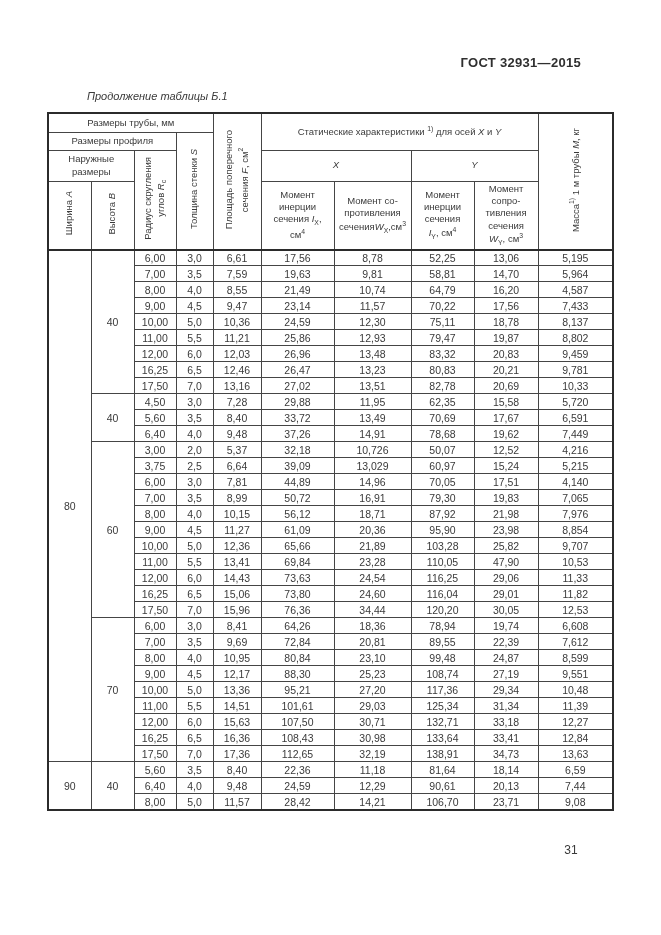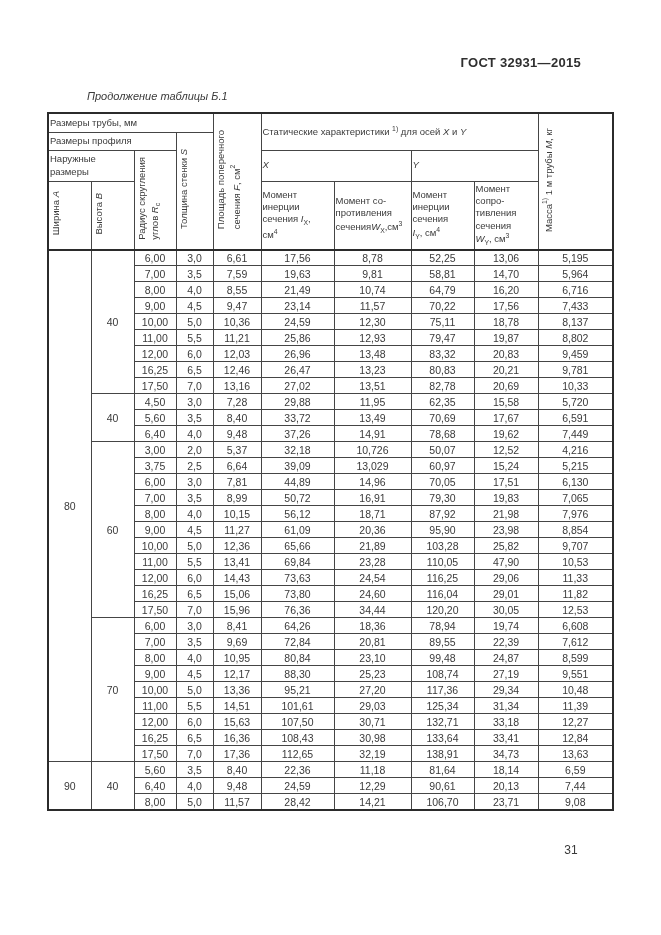--- a/index.html
+++ b/index.html
@@ -19,21 +19,21 @@
     position:absolute; top:90px; left:47px;
     font-style:italic; font-size:11px; color:#3a3a3a;margin-left:40px;
   }
   table.b1 {
     position:absolute; top:112px; left:47px; width:565px;
     border-collapse:collapse; table-layout:fixed;
     border:2px solid #2b2b2b;
   }
   .b1 th, .b1 td { border:1px solid #454545; }
   .b1 thead th {
-    font-weight:normal; font-size:9.5px; text-align:left;
+    font-weight:normal; font-size:9.5px; text-align:center;
     vertical-align:middle; padding:1px; line-height:1.3; color:#3a3a3a;
   }
   .b1 tbody td {
     font-size:10.5px; text-align:center; vertical-align:middle;
     height:16px; padding:0 2px; white-space:nowrap; color:#3a3a3a;
   }
   .b1 tbody tr:first-child td { border-top:2.5px solid #2b2b2b; }
   tr.r1 { height:19px; } tr.r2 { height:18px; } tr.r3 { height:31px;padding-left:25px; } tr.r4 { height:58px; }
   .vert {
     writing-mode:vertical-rl; transform:rotate(180deg);
@@ -136,21 +136,21 @@
         <td>5,964</td>
       </tr>
       <tr>
         <td>8,00</td>
         <td>4,0</td>
         <td>8,55</td>
         <td>21,49</td>
         <td>10,74</td>
         <td>64,79</td>
         <td>16,20</td>
-        <td>6,716</td>
+        <td>4,587</td>
       </tr>
       <tr>
         <td>9,00</td>
         <td>4,5</td>
         <td>9,47</td>
         <td>23,14</td>
         <td>11,57</td>
         <td>70,22</td>
         <td>17,56</td>
         <td>7,433</td>
@@ -258,21 +258,21 @@
         <td>5,215</td>
       </tr>
       <tr>
         <td>6,00</td>
         <td>3,0</td>
         <td>7,81</td>
         <td>44,89</td>
         <td>14,96</td>
         <td>70,05</td>
         <td>17,51</td>
-        <td>6,130</td>
+        <td>4,140</td>
       </tr>
       <tr>
         <td>7,00</td>
         <td>3,5</td>
         <td>8,99</td>
         <td>50,72</td>
         <td>16,91</td>
         <td>79,30</td>
         <td>19,83</td>
         <td>7,065</td>

